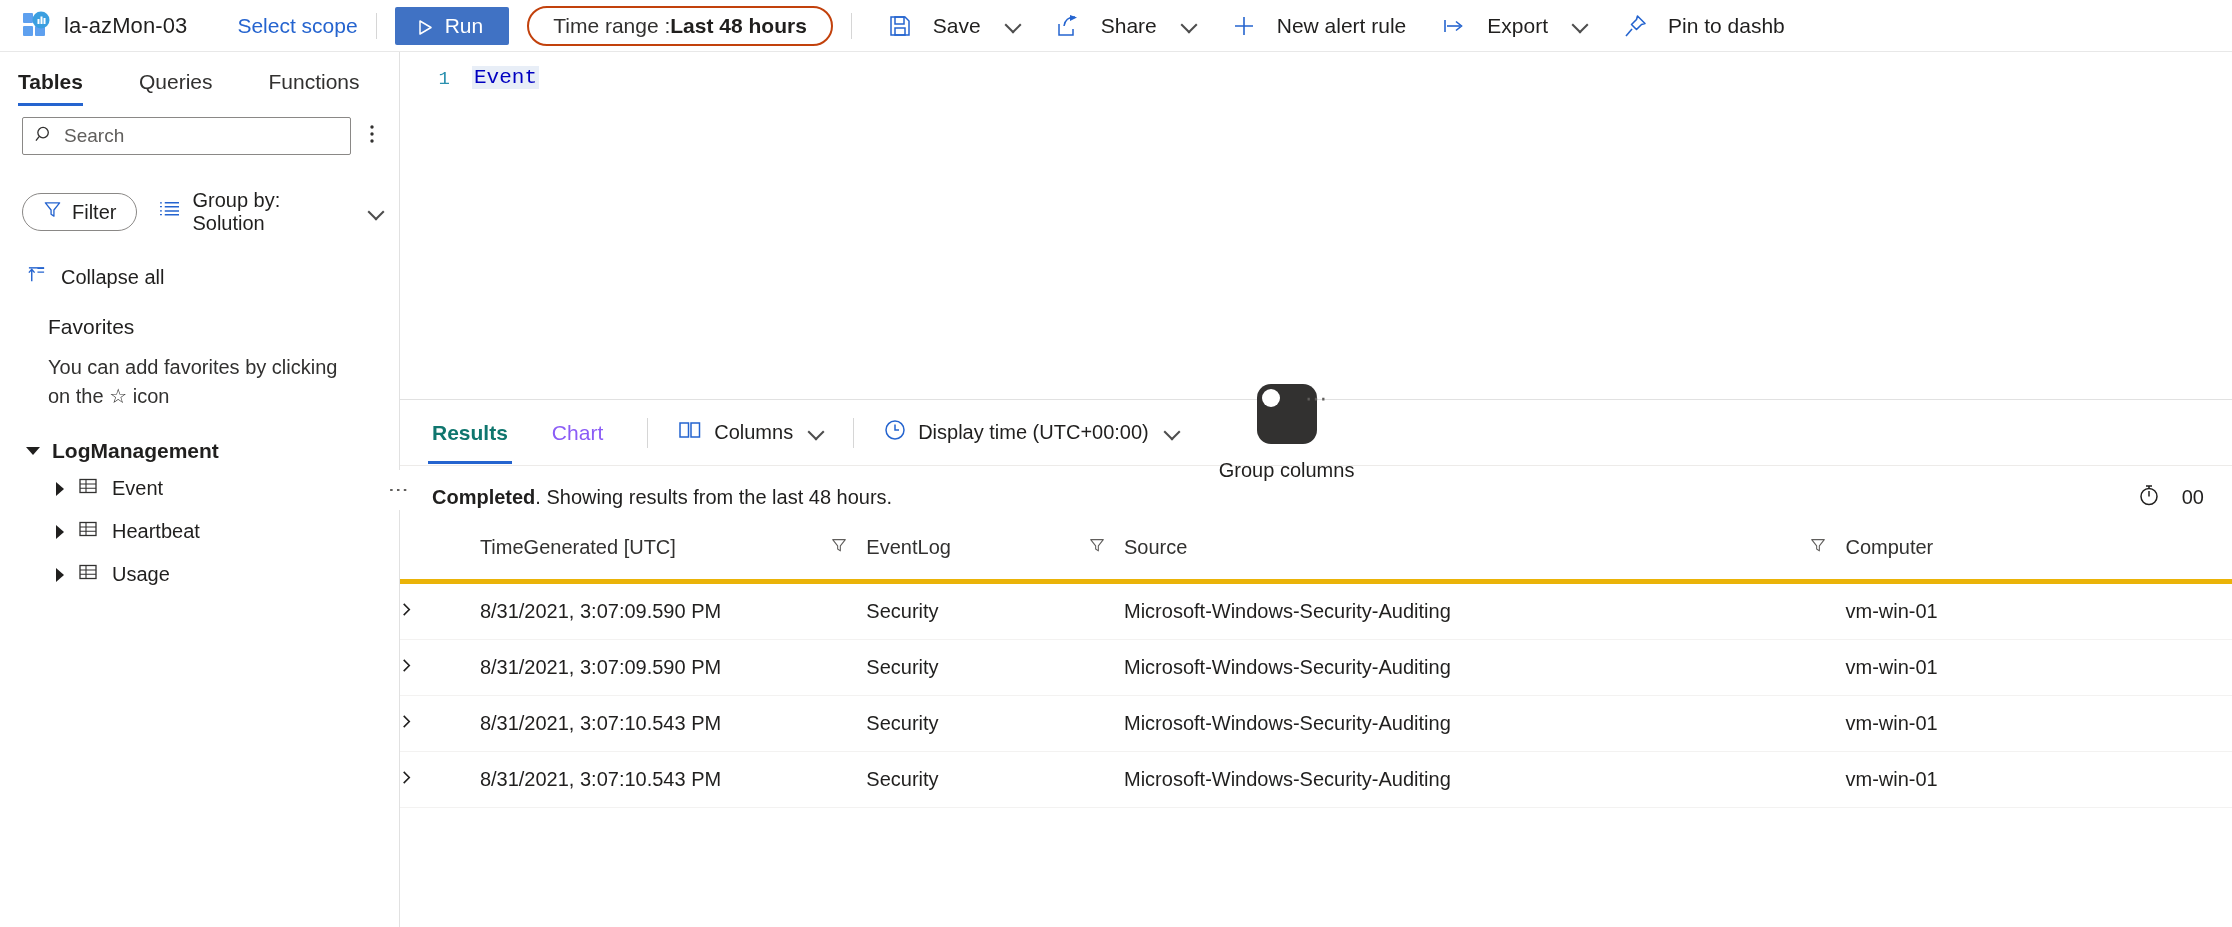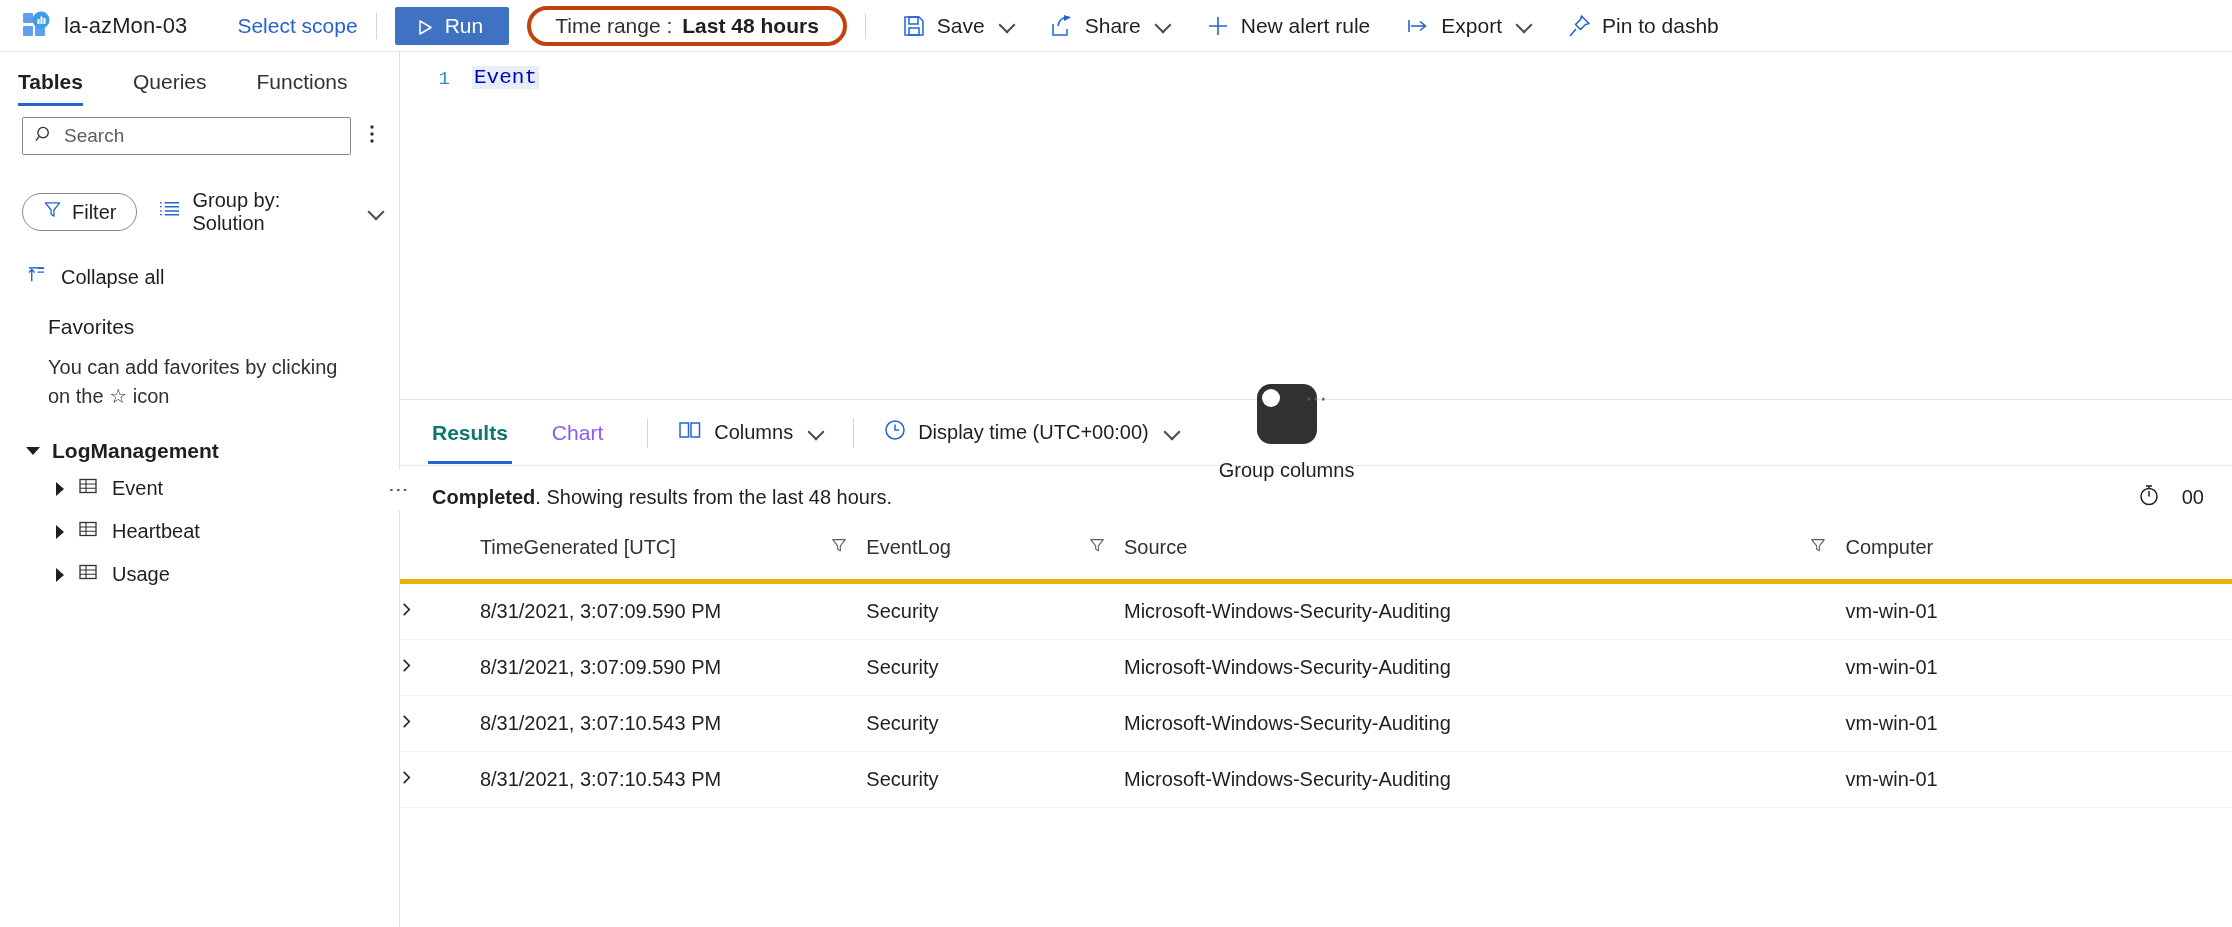--- a/index.html
+++ b/index.html
@@ -35,30 +35,30 @@
     background: #4072c4; color: #ffffff;
     border: none; border-radius: 2px;
     height: 38px; padding: 0 26px 0 22px;
     font-size: 21px; font-family: inherit; cursor: pointer;
   }
   .run-btn .tri-outline {
     width: 16px; height: 17px; position: relative;
   }
 
   .timerange {
-    display: flex; align-items: baseline; gap: 10px;
-    border: 4px solid #c2410c; border-radius: 20px;
+    display: flex; align-items: baseline; 
+    border: 2px solid #c2410c; border-radius: 20px;
     height: 40px; padding: 0 24px; margin-left: 18px;
     font-size: 21px; cursor: pointer; align-items: center;
   }
   .timerange .label { color: #323130; }
   .timerange .value { font-weight: bold; color: #201f1e; }
 
   .cmd {
-    display: flex; align-items: center; gap: 11px;
+    display: flex; align-items: center; gap: 21px;
     height: 40px; padding: 0 11px; margin: 5px 7px;
     font-size: 21px; color: #201f1e; cursor: pointer; background: none; border: none;
     font-family: inherit; white-space: nowrap;
   }
   .chev { display: inline-block; width: 13px; height: 13px; position: relative; margin-left: 5px; }
   .chev::before {
     content: ""; position: absolute; left: 0; top: 0;
     width: 10px; height: 10px;
     border-right: 2px solid #4d4d4d; border-bottom: 2px solid #4d4d4d;
     transform: rotate(45deg);
@@ -70,21 +70,21 @@
 
   
   .sidebar {
     width: 400px; flex: 0 0 400px;
     border-right: 1px solid #e1e1e1;
     display: flex; flex-direction: column;
     background: #ffffff; position: relative;
   }
   .tabs-row {
     display: flex; align-items: flex-start;
-    padding: 14px 0 0 18px; gap: 10px;
+    padding: 14px 0 0 18px; gap: 16px;
     position: relative;
   }
   .tab {
     font-size: 21px; color: #323130; padding: 4px 0 12px 0;
     margin-right: 40px; cursor: pointer; position: relative;
   }
   .tab.active { font-weight: bold; color: #201f1e; }
   .tab.active::after {
     content: ""; position: absolute; left: 0; right: 0; bottom: 0;
     height: 3px; background: #2564cf;

